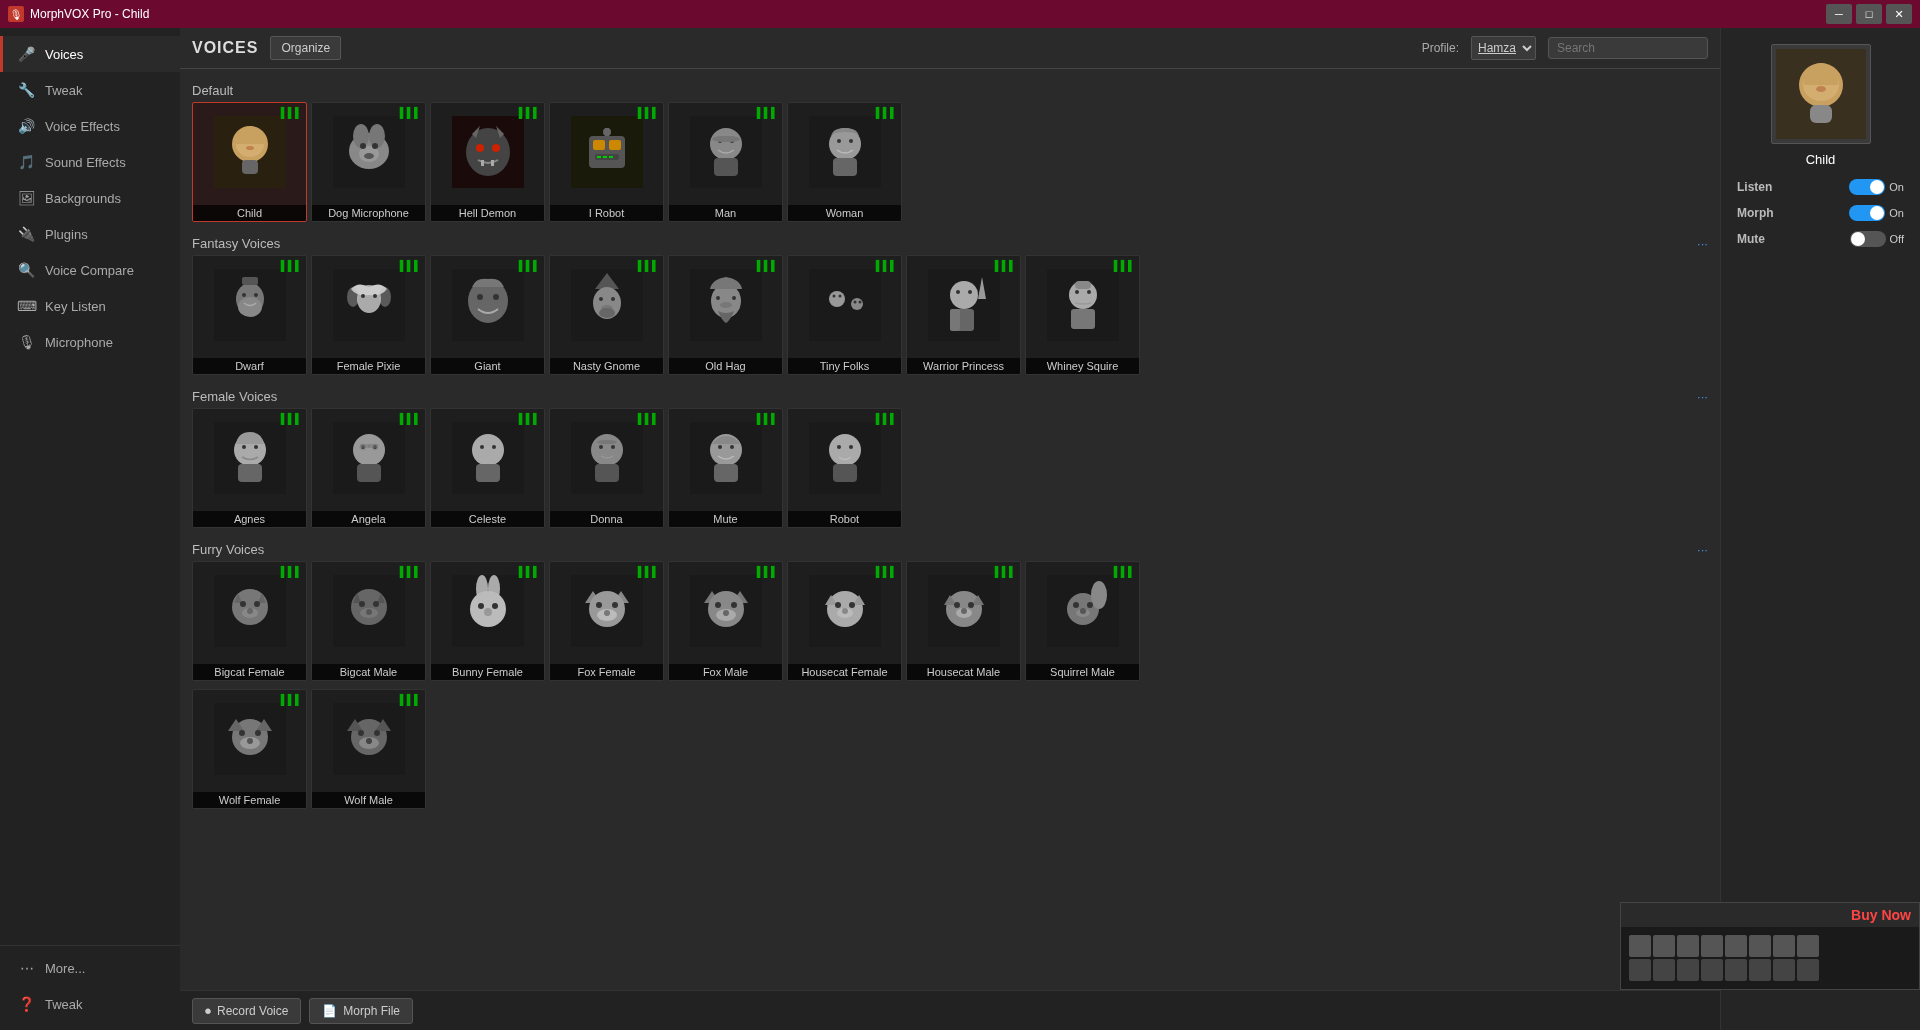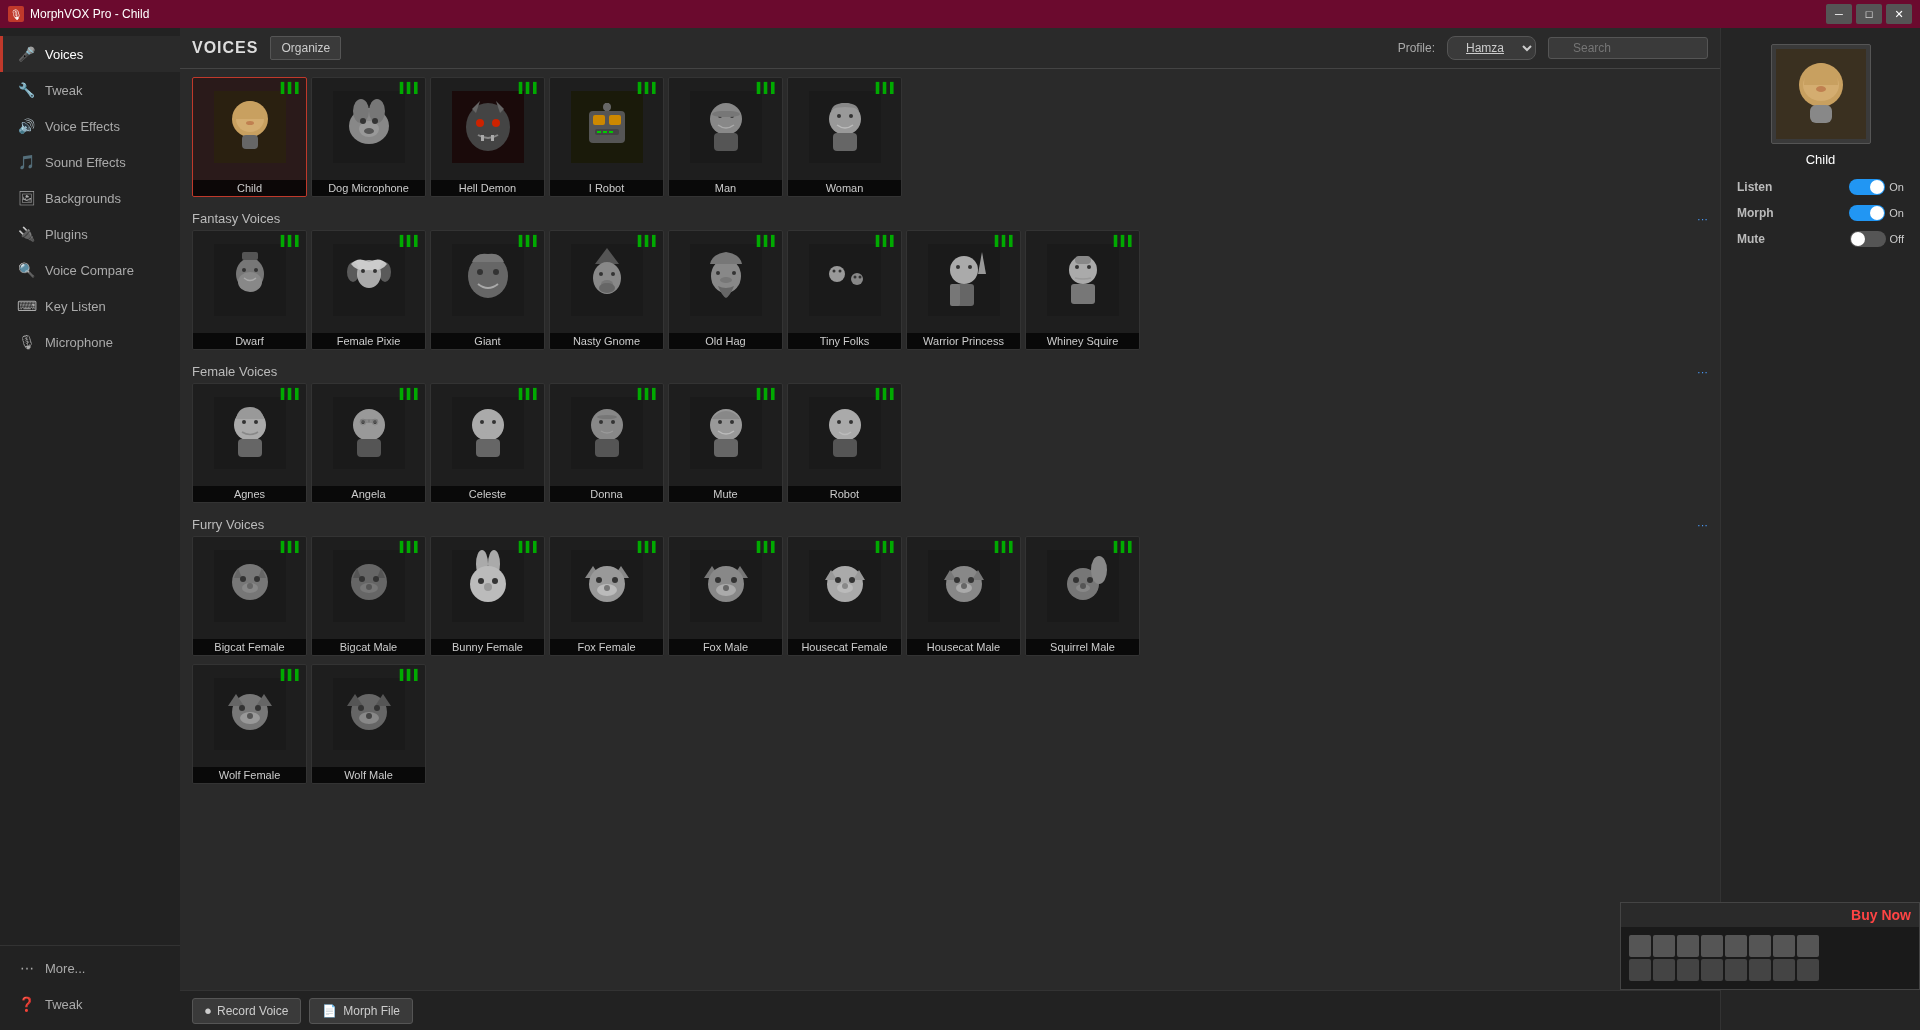--- a/index.html
+++ b/index.html
@@ -135,30 +135,30 @@
       cursor: pointer;
       border-radius: 2px;
       font-size: 12px;
     }
     .toolbar-spacer { flex: 1; }
     #profile-label { color: #aaa; font-size: 12px; }
     #profile-select {
       background: #3a3a3a;
       border: 1px solid #555;
       color: #ccc;
-      padding: 3px 14px;
+      padding: 3px 2px;
       font-size: 12px;
-      border-radius: 8px;
+      border-radius: 2px;
       text-decoration: underline;
     }
     #search-input {
       background: #3a3a3a;
       border: 1px solid #555;
       color: #ccc;
-      padding: 3px 24px;
+      padding: 3px 8px;
       font-size: 12px;
       border-radius: 3px;
       width: 160px;
     }
 
     
     #voices-panel {
       flex: 1;
       display: flex;
       overflow: hidden;
@@ -446,20 +446,23 @@
       <select id="profile-select">
         <option>Hamza</option>
       </select>
       <input id="search-input" type="text" placeholder="Search" style="">
     </div>
 
     <div id="voices-panel">
 
       <div id="voices-list">
 
+        <div class="voice-section-title">
+          <span>Default</span>
+        </div>
         <div class="voice-grid">
 
           <div class="voice-card selected">
             <div class="voice-card-image">
               <svg width="72" height="72" viewBox="0 0 72 72" xmlns="http://www.w3.org/2000/svg">
                 <rect width="72" height="72" fill="#2a2010"></rect>
                 <circle cx="36" cy="28" r="18" fill="#c8a060"></circle>
                 <ellipse cx="36" cy="28" rx="14" ry="13" fill="#d4ad70"></ellipse>
                 <circle cx="30" cy="26" r="2" fill="#333"></circle>
                 <circle cx="42" cy="26" r="2" fill="#333"></circle>

